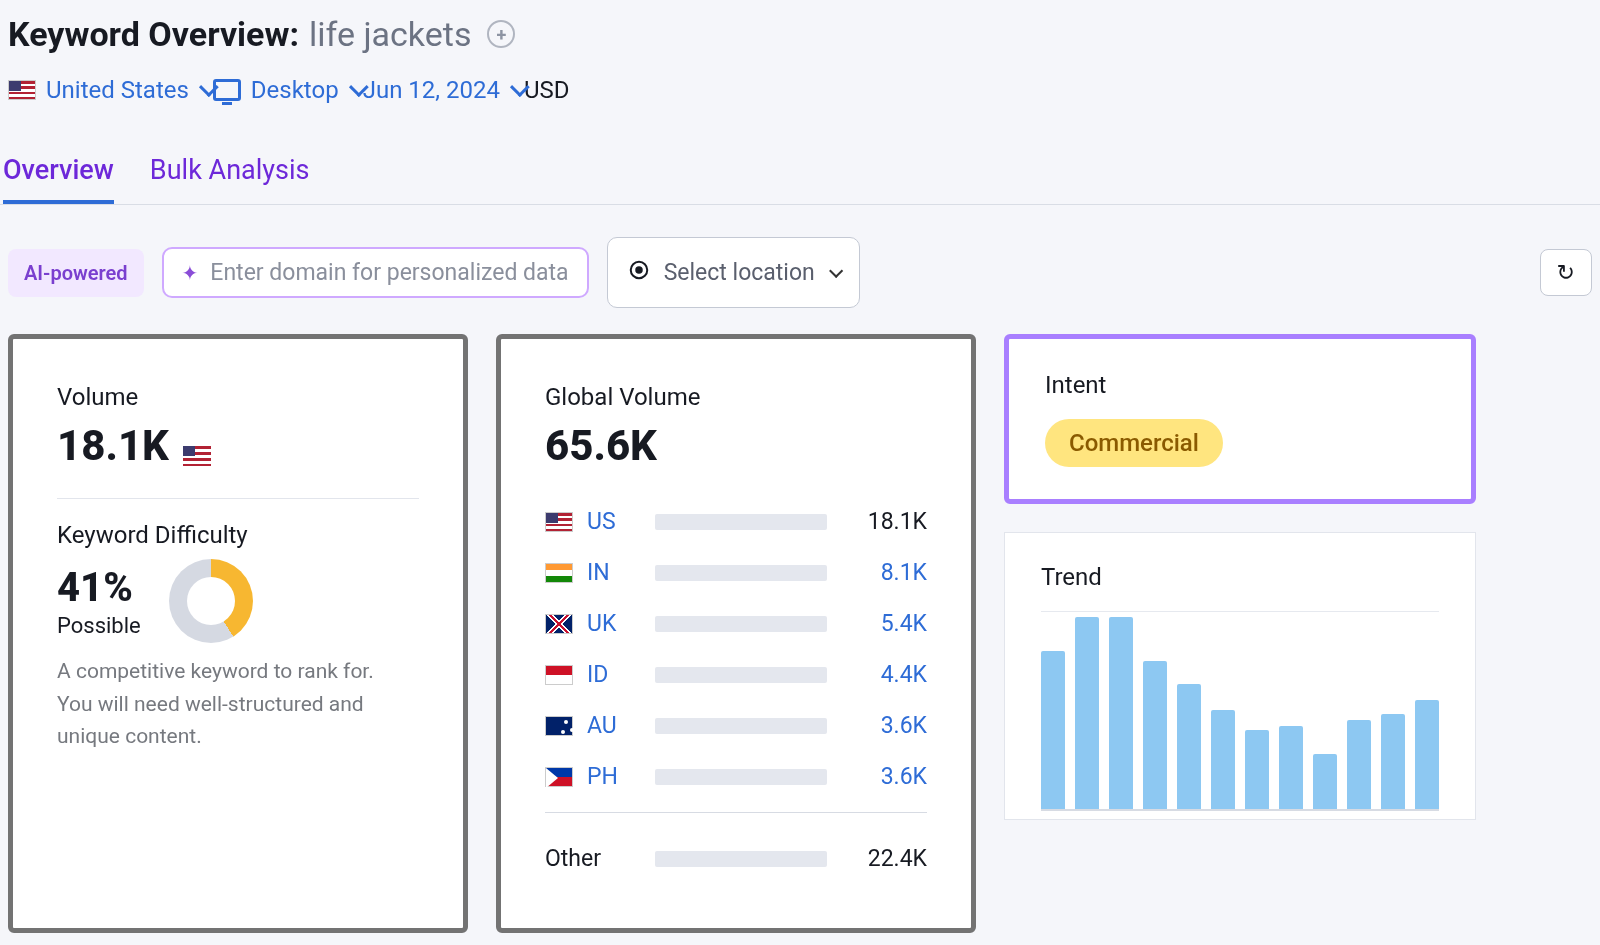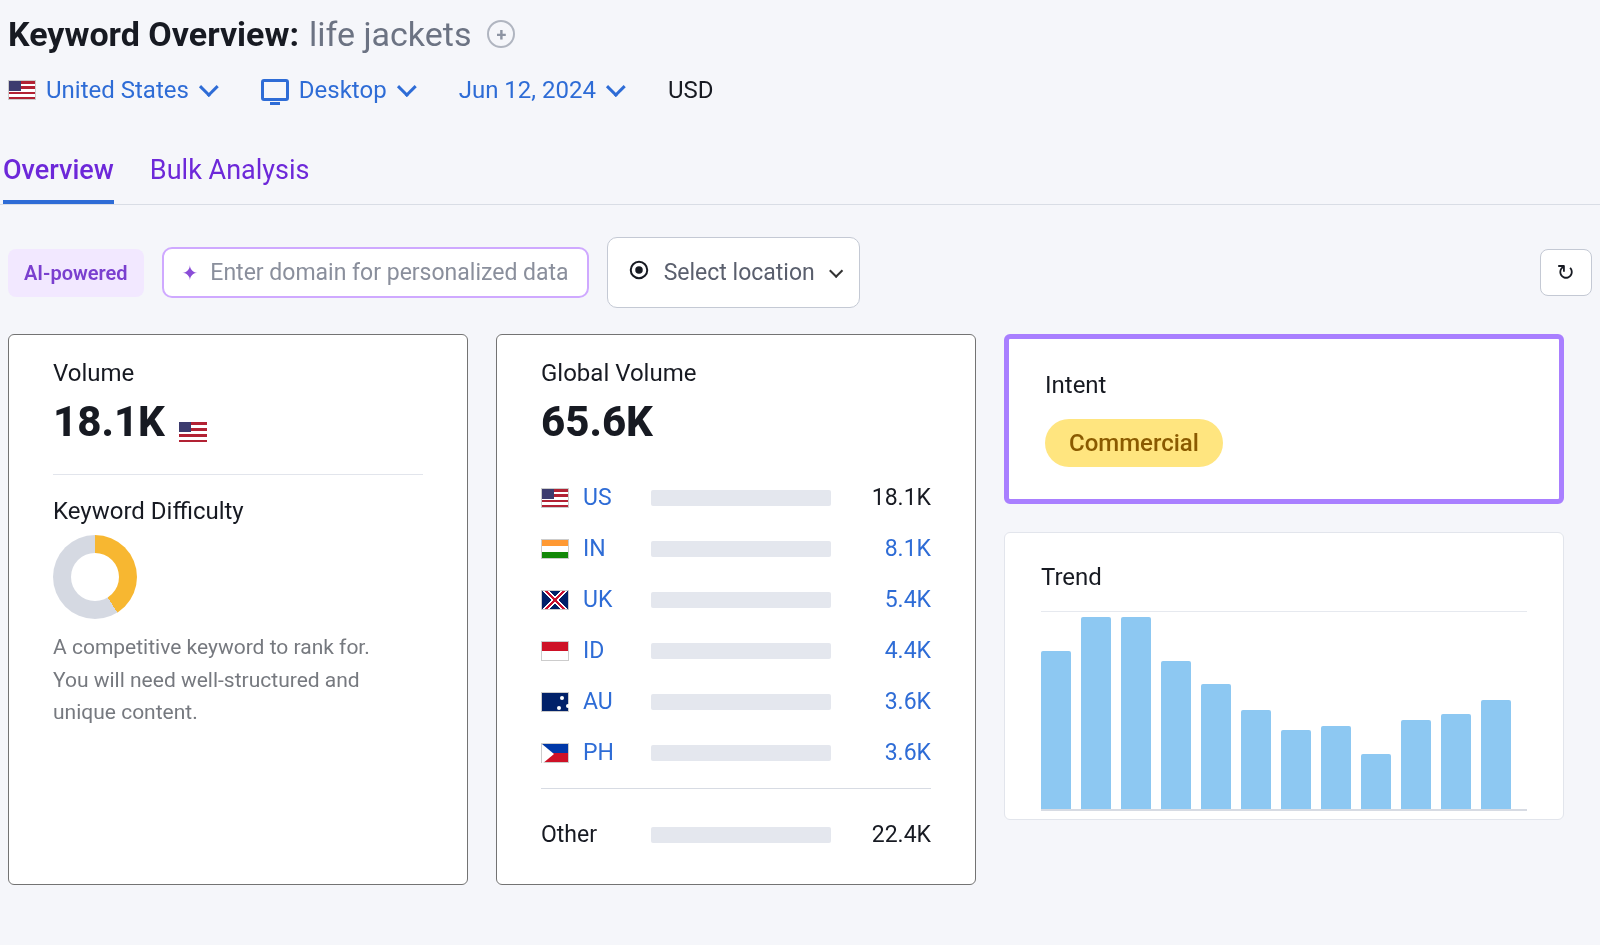--- a/index.html
+++ b/index.html
@@ -33,21 +33,20 @@
   align-items: center; justify-content: center;
   color: #8d94a3;
   font-size: 18px;
   font-weight: 700;
   margin-left: 6px;
   cursor: pointer;
 }
 .filters-row {
   display: flex;
   align-items: center;
-  gap: 48px;
   padding: 18px 8px 10px 8px;
   font-size: 24px;
 }
 .filter-item {
   display: inline-flex;
   align-items: center;
   gap: 10px;
   color: #2e6cd6;
   cursor: pointer;
 }
@@ -135,37 +134,37 @@
   font-size: 22px;
   color: #171a22;
 }
 .cards-row {
   display: flex;
   gap: 28px;
   padding: 16px 8px 0 8px;
 }
 .card {
   background: #fff;
-  border: 1px solid #737373;
+  border: 5px solid #737373;
   border-radius: 6px;
-  padding: 24px 44px;
+  padding: 44px 44px;
 }
 .card-volume { width: 460px; }
 .card-global { width: 480px; }
-.card-right { width: 560px; display: flex; flex-direction: column; gap: 28px; padding:0; background:none; border:none; }
+.card-right { width: 472px; display: flex; flex-direction: column; gap: 28px; padding:0; background:none; border:none; }
 .card-intent {
   background: #fff;
   border: 5px solid #a97fff;
   border-radius: 6px;
   padding: 32px 36px;
 }
 .card-trend {
   background: #fff;
   border: 1px solid #e2e5ec;
-  border-radius: 6px;
+  border-radius: 0;
   padding: 30px 36px 8px 36px;
 }
 .card-label {
   font-size: 24px;
   font-weight: 400;
   color: #171a22;
   margin-bottom: 10px;
 }
 .card-value {
   font-size: 42px;
@@ -321,20 +320,24 @@
 
     <div class="card card-volume">
       <div class="card-label">Volume</div>
       <div>
         <span class="card-value">18.1K</span>
         <span class="flag-sm"></span>
       </div>
       <div class="divider"></div>
       <div class="card-label">Keyword Difficulty</div>
       <div class="kd-row">
+        <div>
+          <div class="kd-pct">41%</div>
+          <div class="kd-sub">Possible</div>
+        </div>
         <div class="donut"></div>
       </div>
       <div class="kd-desc">A competitive keyword to rank for. You will need well-structured and unique content.</div>
     </div>
 
     <div class="card card-global">
       <div class="card-label">Global Volume</div>
       <div class="card-value">65.6K</div>
       <div class="gv-list" id="gv-list">
           <div class="gv-row">

